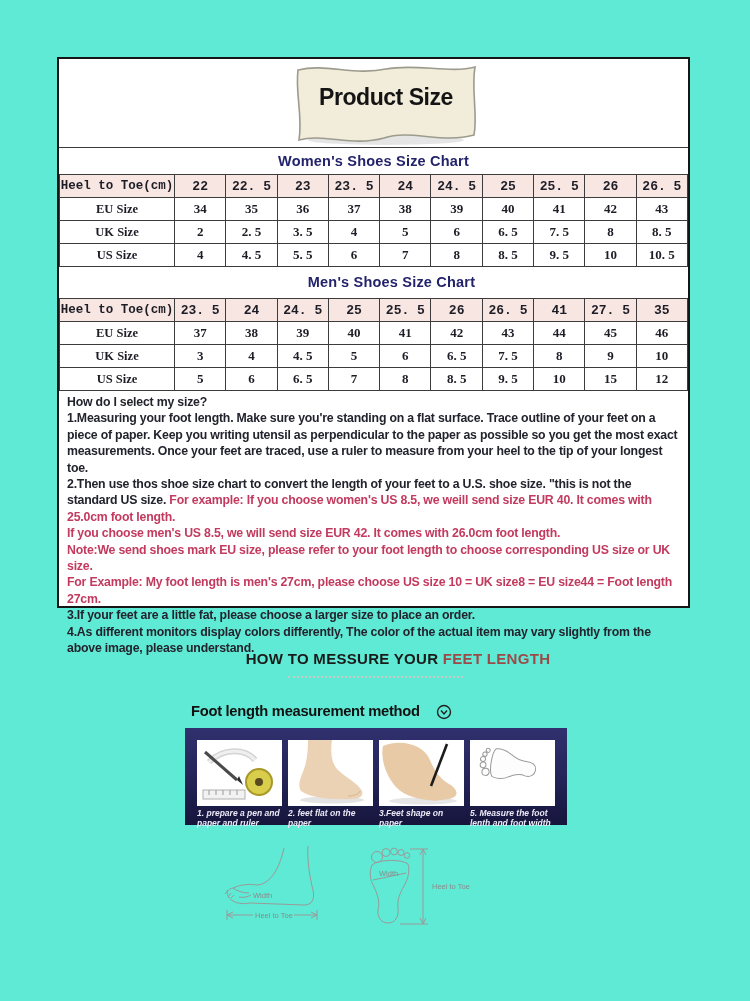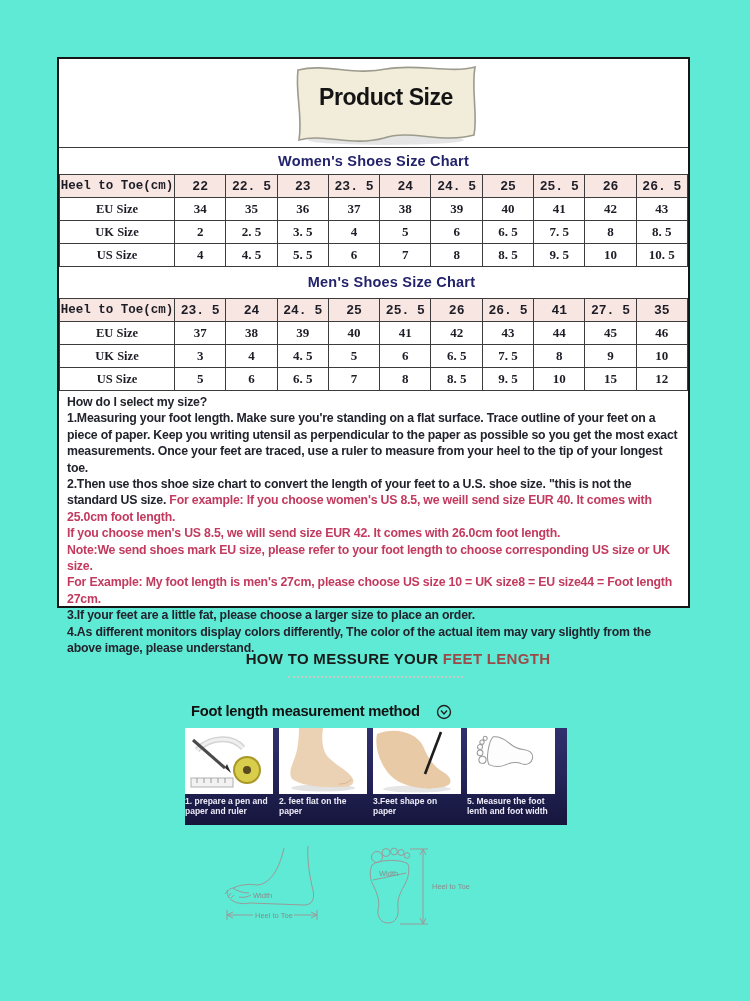--- a/index.html
+++ b/index.html
@@ -47,21 +47,21 @@
                 border-top:2px dotted #c9c9c9; }
 
   
   .method-title-row { position:absolute; left:191px; top:702px; display:flex; align-items:flex-end; }
   .method-title { font-size:15.5px; font-weight:bold; color:#111; letter-spacing:-0.3px;
                   transform:scaleX(0.95); transform-origin:left; }
   .method-chevron { margin-left:4px; }
 
   .strip { position:absolute; left:185px; top:728px; width:382px; height:97px;
            background:linear-gradient(180deg,#30306e 0%, var(--strip_navy,#26265c) 45%, #15153c 100%);
-           padding:0; }
+           padding:12px;font-style:italic; }
   .panels { display:flex; gap:6px; }
   .panel { width:88px; height:66px; background:#fff; overflow:hidden; }
   .captions { display:flex; gap:6px; margin-top:2px; }
   .caption { width:88px; font-size:8.5px; line-height:1.2; font-weight:bold; color:#edeaf8; }
 
   
   .foot-diagrams { position:absolute; left:222px; top:844px; }
   .diag-text { font-size:7.5px; fill:#8b8b8b; font-family:"Liberation Sans", sans-serif; }
   .diag-stroke { stroke:#9a9a9a; fill:none; stroke-width:1; }
 </style>

